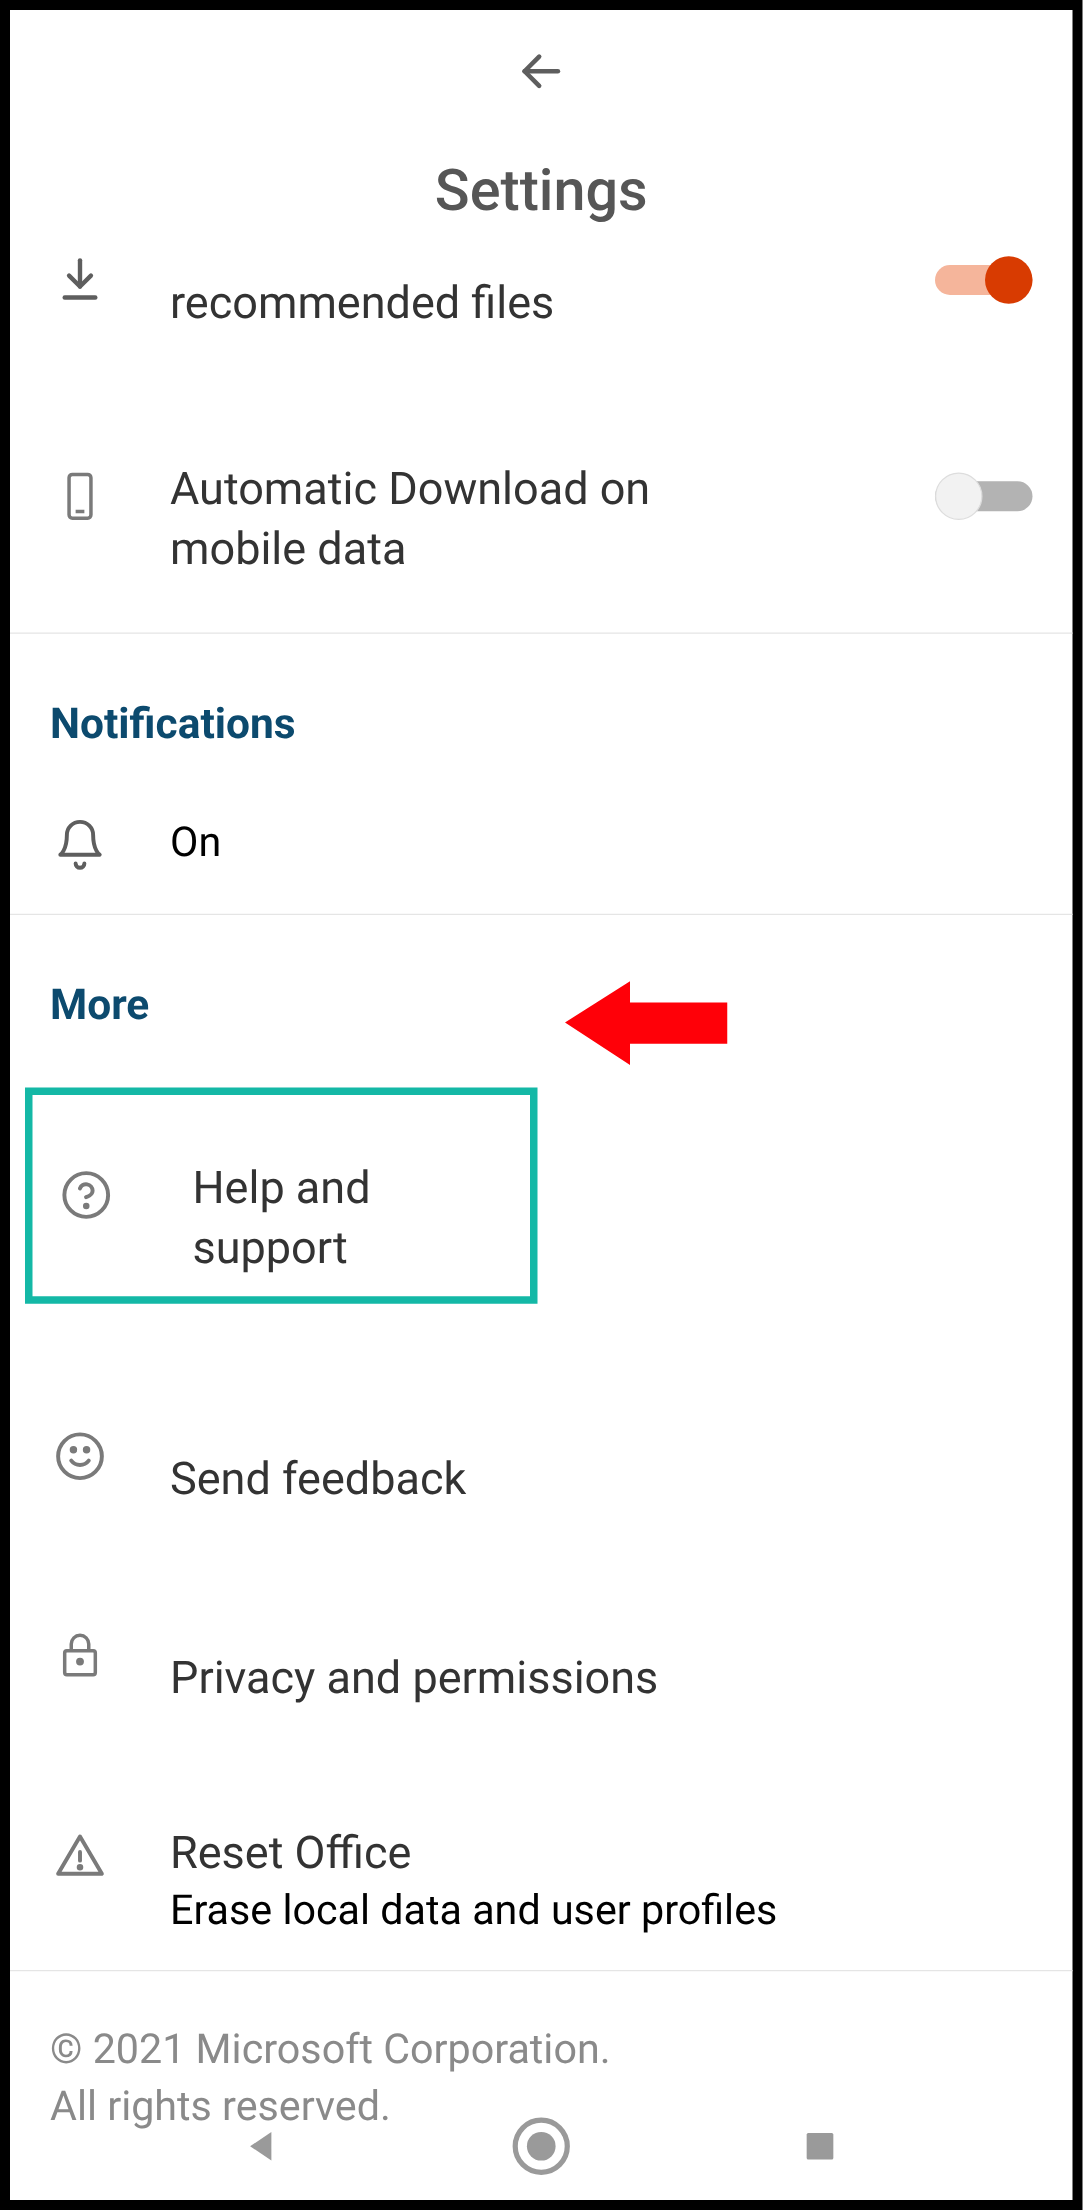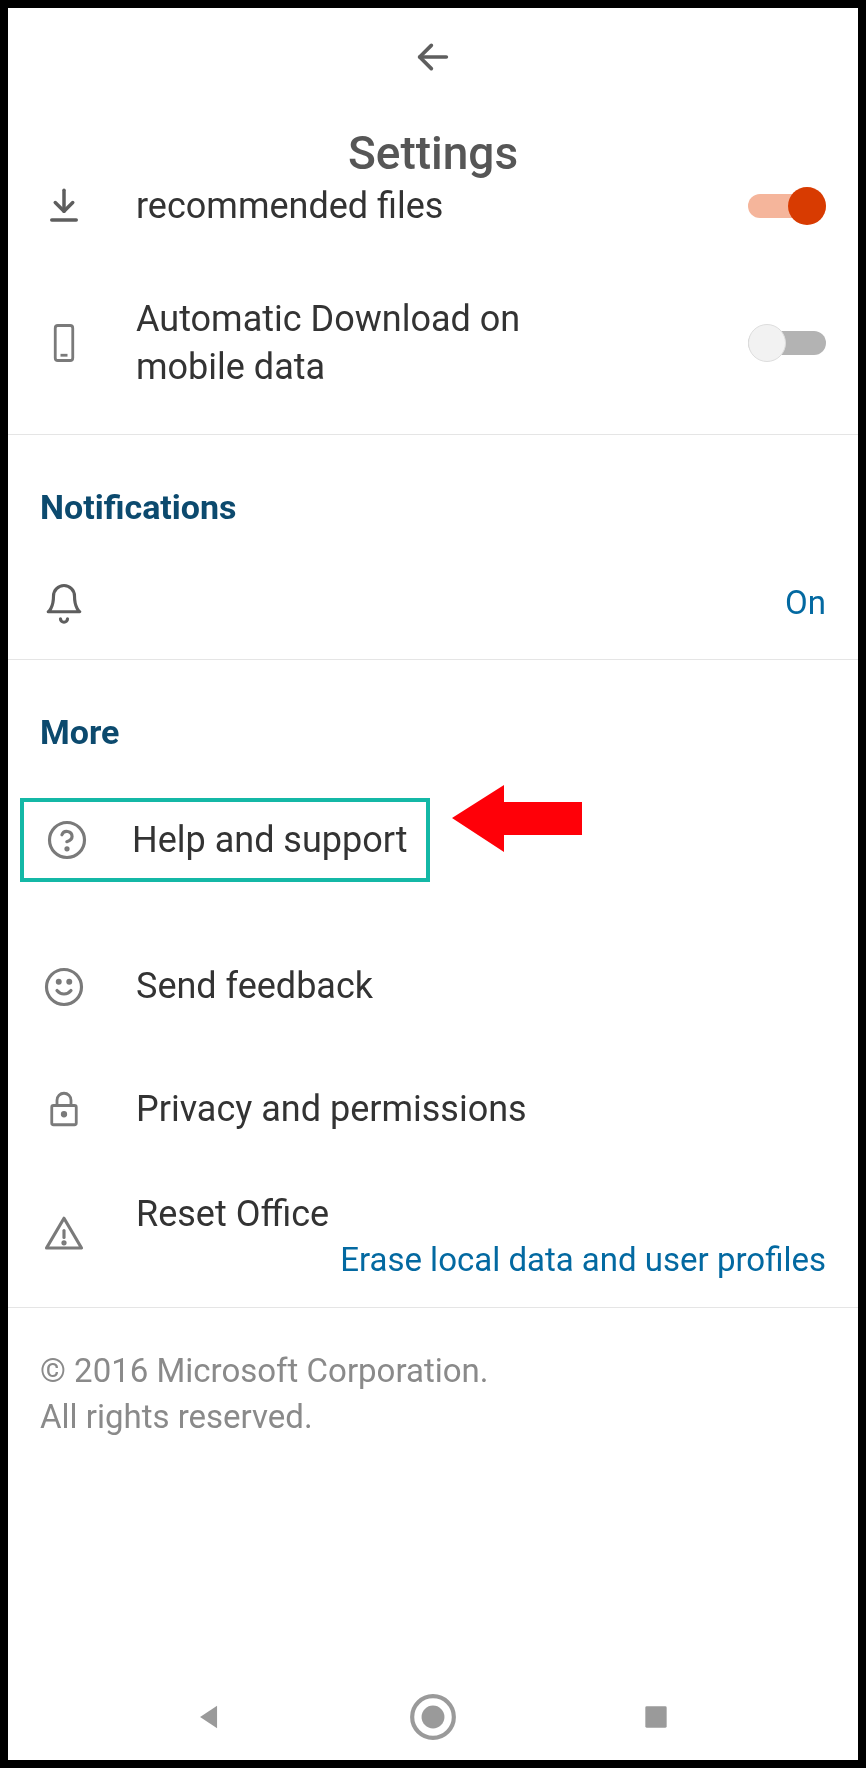--- a/index.html
+++ b/index.html
@@ -56,25 +56,25 @@
     .item-text {
       flex: 1;
       display: flex;
       flex-direction: column;
       gap: 2px;
     }
     .item-title {
       font-size: 36px;
       color: #333;
       line-height: 1.35;
+      margin-top: 36px;
     }
     .item-sub {
       font-size: 33px;
-      color: #0369a1;
-      text-align: right;
+      color: #000000;
     }
     .toggle {
       position: relative;
       width: 78px;
       height: 38px;
       flex-shrink: 0;
     }
     .toggle-track {
       position: absolute;
       top: 7px;
@@ -101,29 +101,29 @@
       color: #0c4a6e;
       padding: 52px 32px 20px 32px;
     }
     .divider {
       height: 1px;
       background: #e5e5e5;
       width: 100%;
     }
 
     .highlighted {
-      border: 4px solid #14b8a6;
+      border: 6px solid #14b8a6;
       margin-left: 12px;
       margin-right: auto;
       width: 410px;
       padding-left: 22px;
       padding-right: 12px;
       padding-top: 14px;
       padding-bottom: 14px;
-      gap: 44px;
+      gap: 64px;
     }
     .highlighted .item-icon { width: 42px; height: 42px; }
     .arrow {
       position: absolute;
       left: 444px;
       top: 773px;
     }
 
     .footer {
       padding: 40px 32px 20px 32px;
@@ -276,21 +276,21 @@
     </div>
     <div class="item-text">
       <div class="item-title">Reset Office</div>
       <div class="item-sub">Erase local data and user profiles</div>
     </div>
   </div>
 
   <div class="divider"></div>
 
   <div class="footer">
-    <div>© 2016 Microsoft Corporation.</div>
+    <div>© 2021 Microsoft Corporation.</div>
     <div>All rights reserved.</div>
   </div>
 
 </div>
 
 <svg class="arrow" width="130" height="75">
   <polygon points="0,37 52,4 52,21 130,21 130,54 52,54 52,71" fill="#ff0008"></polygon>
 </svg>
 
 <div class="navbar">

